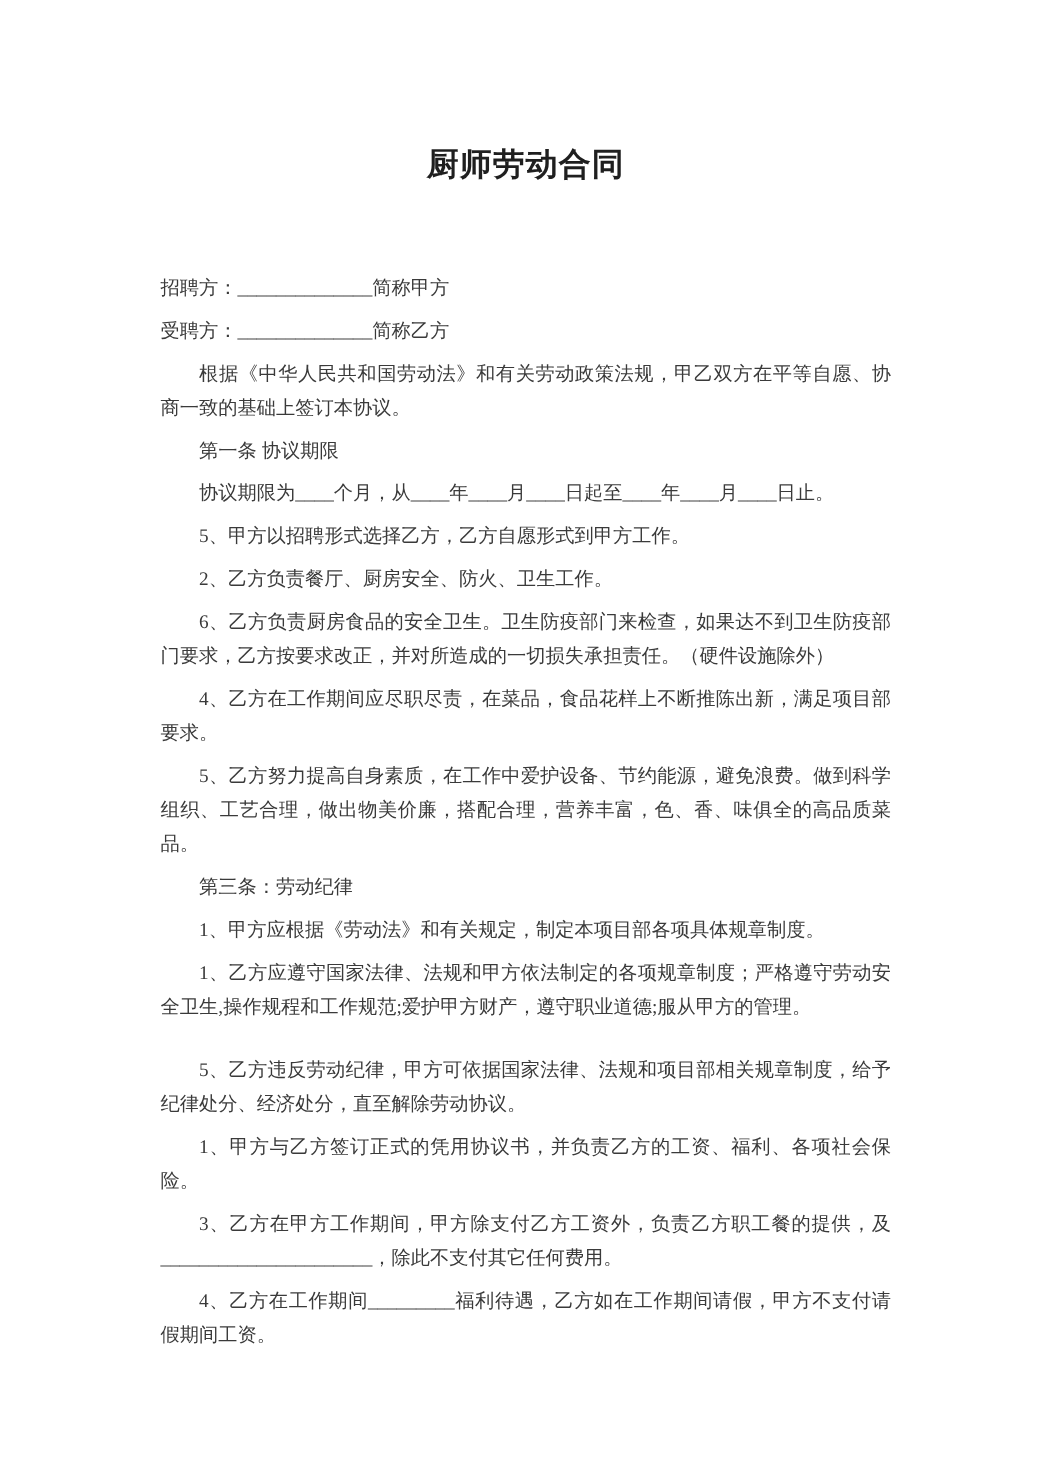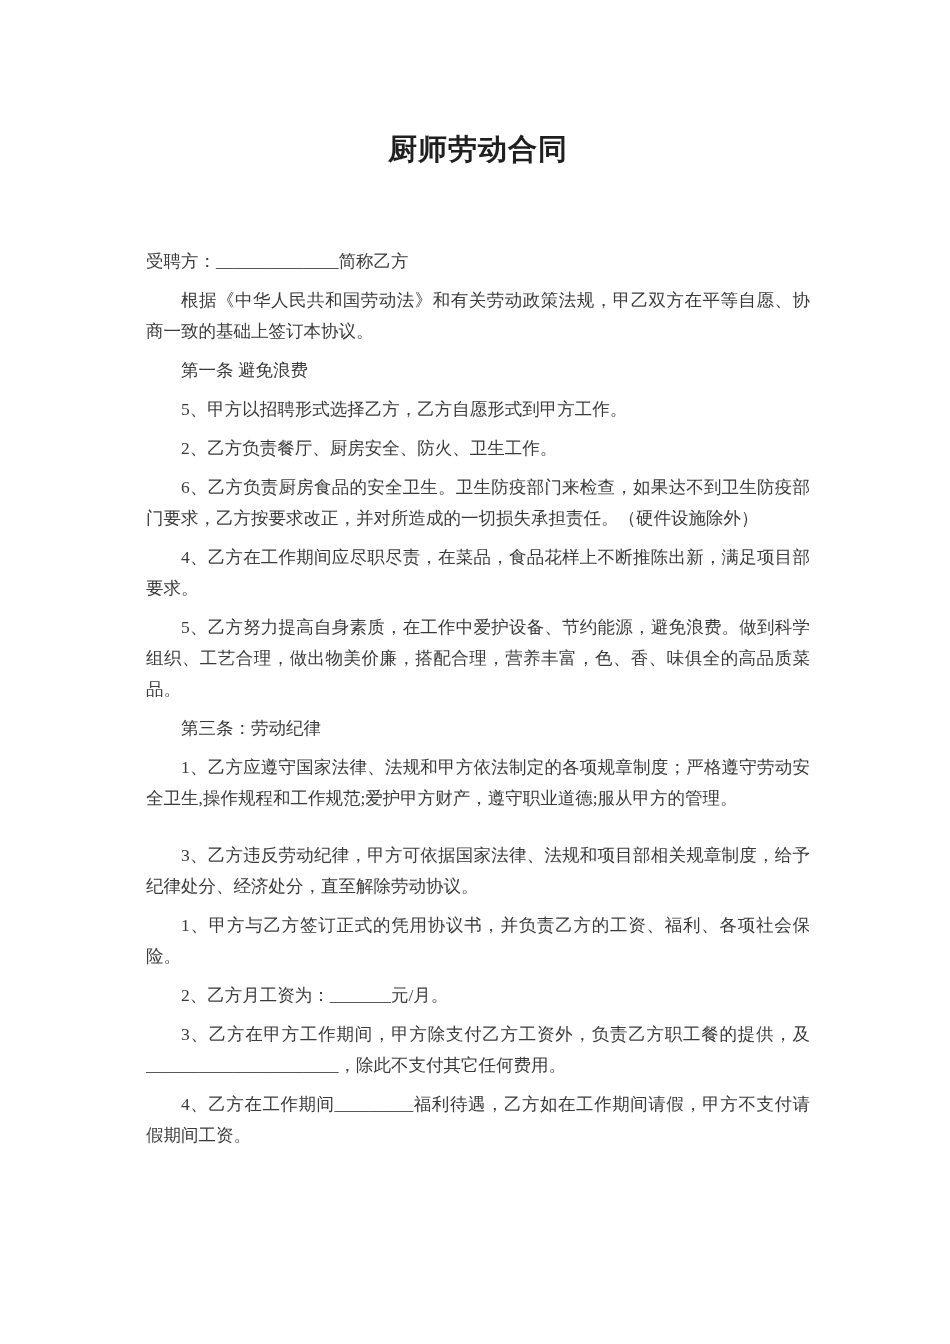--- a/index.html
+++ b/index.html
@@ -40,29 +40,31 @@
     margin-top: 26px;
   }
 </style>
 </head>
 <body>
 
 <div class="page">
   <h1 class="doc-title">厨师劳动合同</h1>
 
   <div class="doc-body">
+    <p>招聘方：______________简称甲方</p>
     <p>受聘方：______________简称乙方</p>
     <p class="indent">根据《中华人民共和国劳动法》和有关劳动政策法规，甲乙双方在平等自愿、协商一致的基础上签订本协议。</p>
-    <p class="indent">第一条 避免浪费</p>
+    <p class="indent">第一条 协议期限</p>
+    <p class="indent">协议期限为____个月，从____年____月____日起至____年____月____日止。</p>
     <p class="indent">5、甲方以招聘形式选择乙方，乙方自愿形式到甲方工作。</p>
     <p class="indent">2、乙方负责餐厅、厨房安全、防火、卫生工作。</p>
     <p class="indent">6、乙方负责厨房食品的安全卫生。卫生防疫部门来检查，如果达不到卫生防疫部门要求，乙方按要求改正，并对所造成的一切损失承担责任。（硬件设施除外）</p>
     <p class="indent">4、乙方在工作期间应尽职尽责，在菜品，食品花样上不断推陈出新，满足项目部要求。</p>
     <p class="indent">5、乙方努力提高自身素质，在工作中爱护设备、节约能源，避免浪费。做到科学组织、工艺合理，做出物美价廉，搭配合理，营养丰富，色、香、味俱全的高品质菜品。</p>
     <p class="indent">第三条：劳动纪律</p>
+    <p class="indent">1、甲方应根据《劳动法》和有关规定，制定本项目部各项具体规章制度。</p>
     <p class="indent">1、乙方应遵守国家法律、法规和甲方依法制定的各项规章制度；严格遵守劳动安全卫生,操作规程和工作规范;爱护甲方财产，遵守职业道德;服从甲方的管理。</p>
-    <p class="indent gap-before">3、乙方违反劳动纪律，甲方可依据国家法律、法规和项目部相关规章制度，给予纪律处分、经济处分，直至解除劳动协议。</p>
+    <p class="indent gap-before">5、乙方违反劳动纪律，甲方可依据国家法律、法规和项目部相关规章制度，给予纪律处分、经济处分，直至解除劳动协议。</p>
     <p class="indent">1、甲方与乙方签订正式的凭用协议书，并负责乙方的工资、福利、各项社会保险。</p>
-    <p class="indent">2、乙方月工资为：_______元/月。</p>
     <p class="indent">3、乙方在甲方工作期间，甲方除支付乙方工资外，负责乙方职工餐的提供，及______________________，除此不支付其它任何费用。</p>
     <p class="indent">4、乙方在工作期间_________福利待遇，乙方如在工作期间请假，甲方不支付请假期间工资。</p>
   </div>
 </div>
 
 </body></html>

